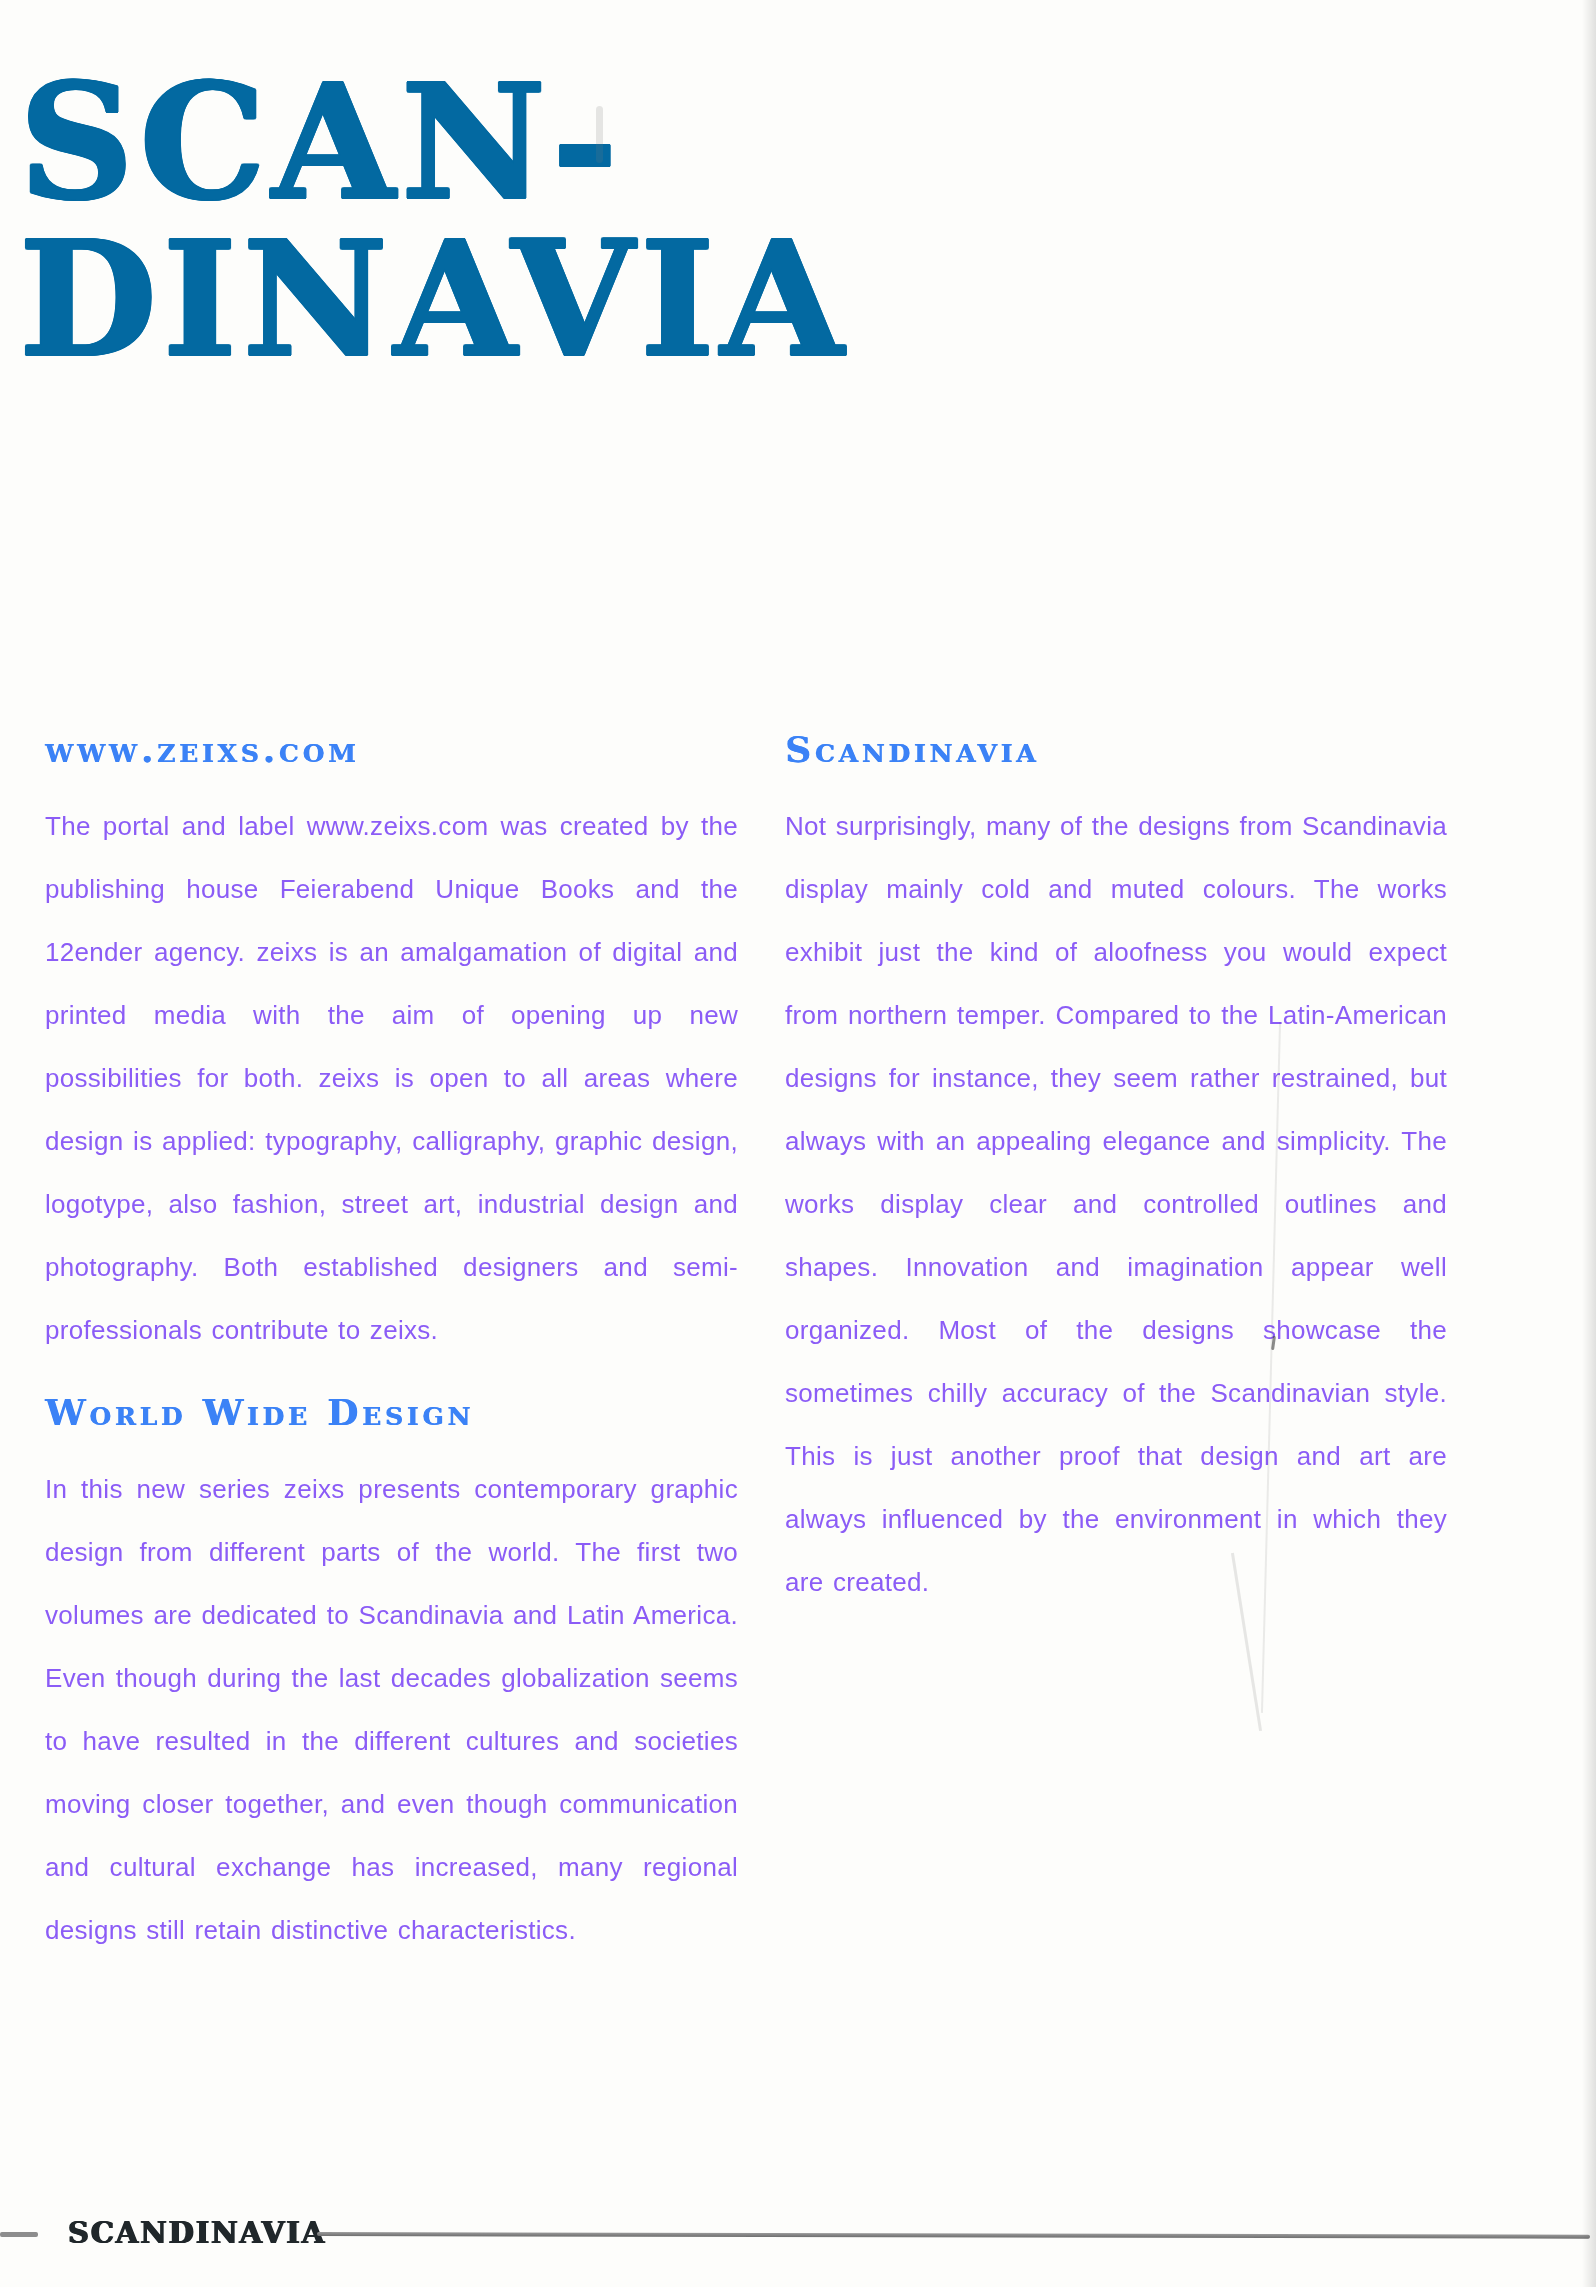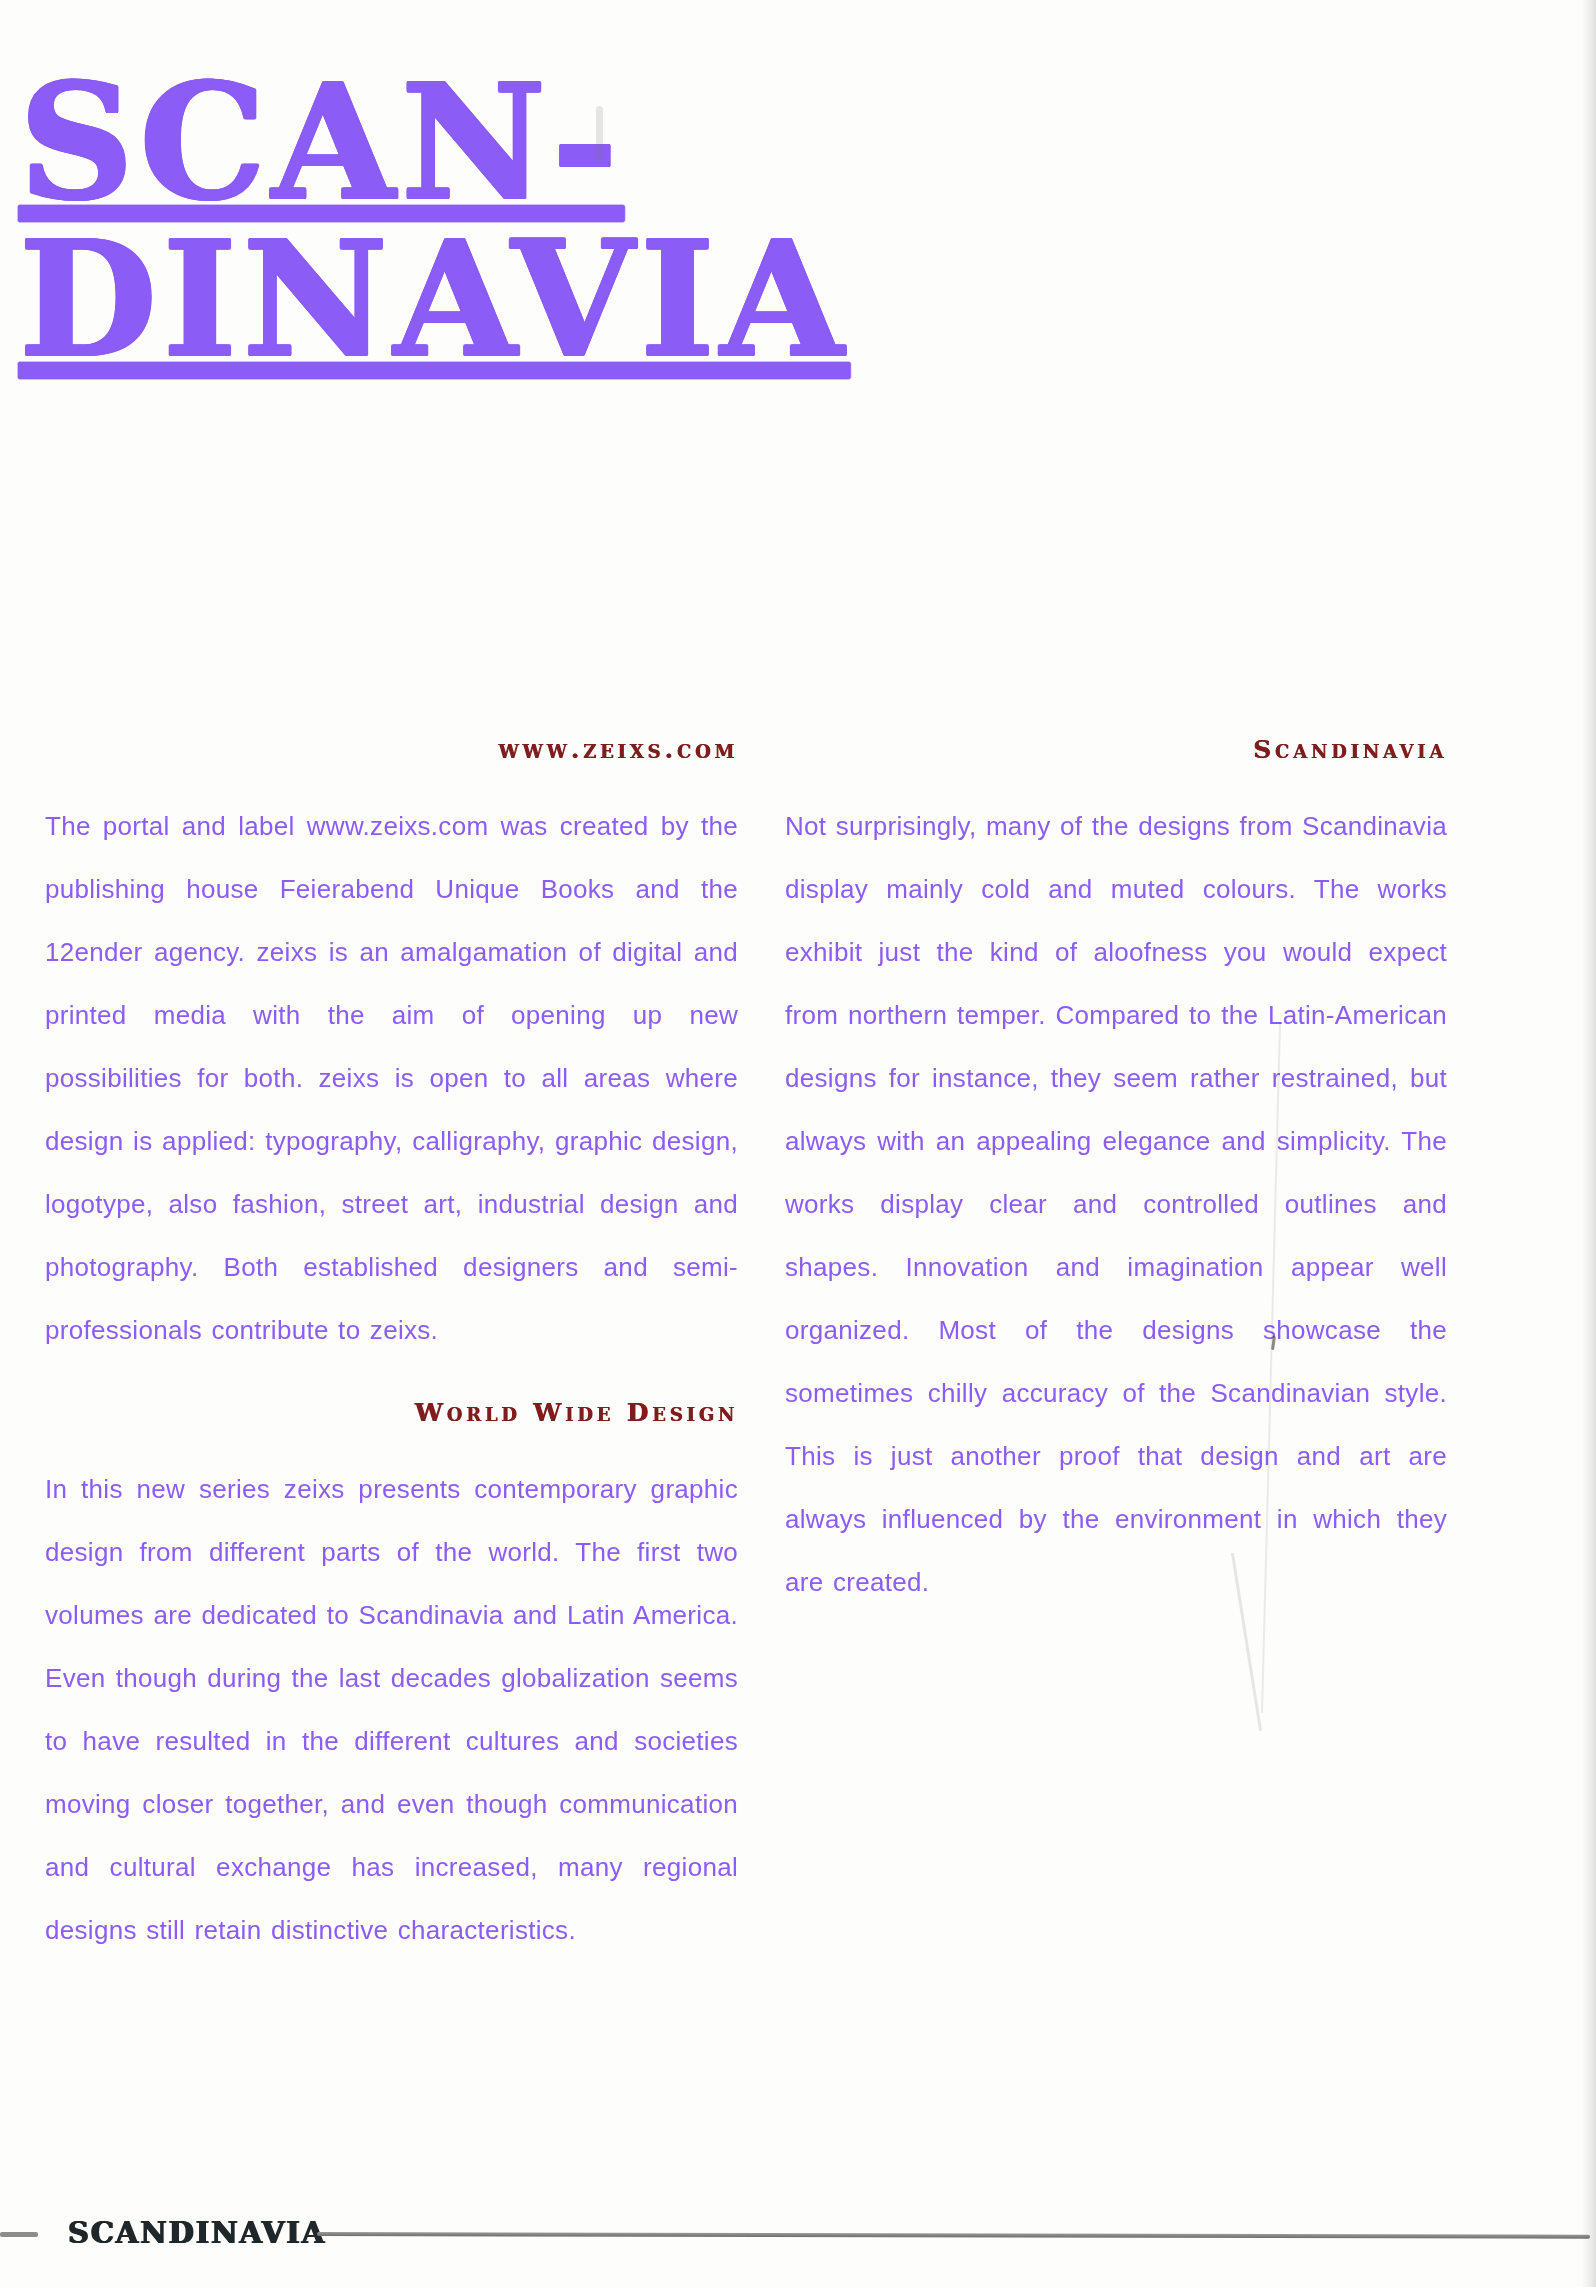--- a/index.html
+++ b/index.html
@@ -16,49 +16,47 @@
   .title {
     position: absolute;
     left: 19px;
     top: 64px;
     margin: 0;
     font-family: "DejaVu Serif", serif;
     font-weight: 700;
     font-size: 159px;
     line-height: 157px;
     letter-spacing: 5.7px;
-    color: #8b5cf6;
+    color: #0369a1;
     text-shadow:
       1.4px 0 0 currentColor, -1.4px 0 0 currentColor,
       0 1.4px 0 currentColor, 0 -1.4px 0 currentColor,
       0.9px 0.9px 0 currentColor, -0.9px -0.9px 0 currentColor,
       0.9px -0.9px 0 currentColor, -0.9px 0.9px 0 currentColor;
-    text-decoration: underline;
   }
   .title-line { display: block; }
 
   
   .col {
     position: absolute;
     top: 727px;
   }
   .col-left  { left: 45px;  width: 693px; }
   .col-right { left: 785px; width: 662px; }
 
   .heading {
     margin: 0 0 23px 0;
     font-family: "DejaVu Serif", serif;
     font-weight: 700;
     font-variant: small-caps;
-    font-size: 25px;
+    font-size: 36px;
     line-height: 45px;
     letter-spacing: 3.8px;
-    color: #7f1d1d;
+    color: #3b82f6;
     text-shadow: 0.6px 0 0 currentColor;
-    text-align: right;
   }
   .heading-gap { margin-top: 28px; }
 
   .body-par {
     margin: 0;
     font-size: 26px;
     line-height: 63px;
     text-align: justify;
     letter-spacing: 0.3px;
     word-spacing: 1.9px;

